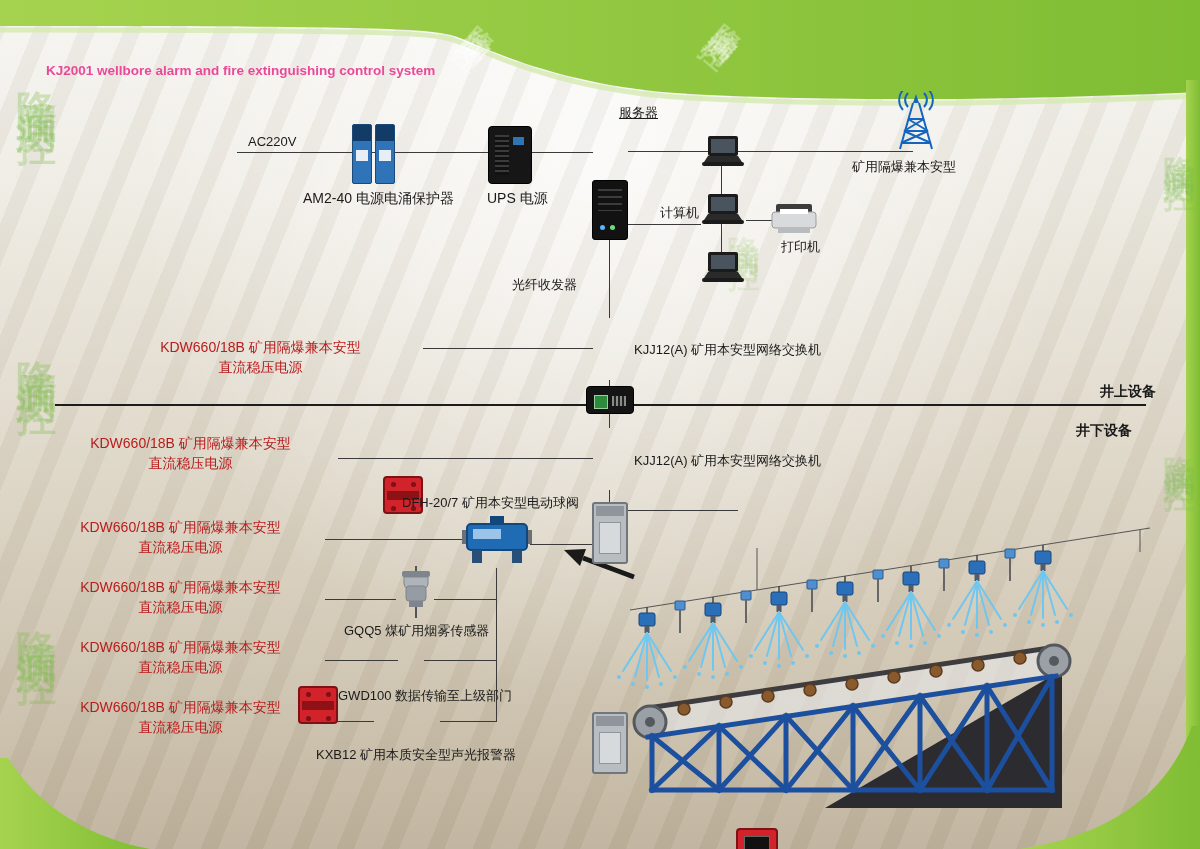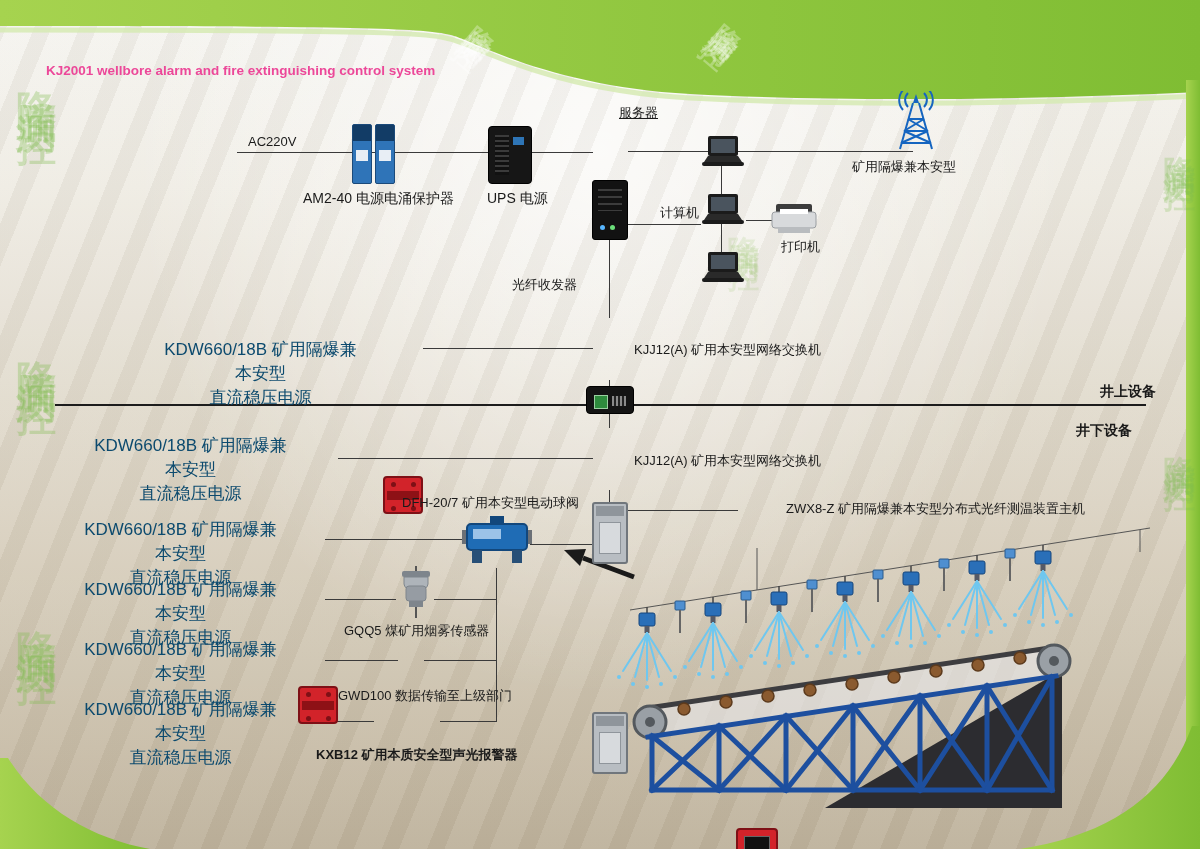--- a/index.html
+++ b/index.html
@@ -25,21 +25,21 @@
   
   .title { position:absolute; left:45px; top:28px; z-index:5; font-size:27px; font-weight:bold;
            color:#3fa435; letter-spacing:1px; }
   .subtitle { position:absolute; left:46px; top:63px; z-index:5; font-size:13.5px; font-weight:bold; color:#ec4899; }
 
   
   .ln { position:absolute; background:#3a3a3a; z-index:3; }
   .divider { position:absolute; background:#1c1c1c; z-index:3; }
   .lbl { position:absolute; z-index:5; font-size:13px; color:#1a1a1a; white-space:nowrap; }
   .lbl.b14 { font-size:14px; font-weight:bold; }
-  .lbl2 { position:absolute; z-index:5; width:205px; text-align:center; font-size:17px; color:#0c4a6e; line-height:1.4; }
+  .lbl2 { position:absolute; z-index:5; width:205px; text-align:center; font-size:14px; color:#b91c1c; line-height:1.4; }
 
   
   .dev { position:absolute; z-index:4; box-sizing:border-box; }
 
   .surge { display:flex; gap:3px; }
   .surge i { display:block; width:18px; height:58px; background:#2f74b8; border:1px solid #1b4a7a;
              border-radius:2px; position:relative; }
   .surge i::before { content:""; position:absolute; top:0; left:0; right:0; height:16px; background:#123c66; }
   .surge i::after  { content:""; position:absolute; top:25px; left:3px; right:3px; height:11px; background:#e8eef5; }
 
@@ -316,36 +316,35 @@
   <div class="lbl b14" style="left:1100px; top:383px;">井上设备</div>
   <div class="lbl b14" style="left:1076px; top:410px;margin-top:12px;">井下设备</div>
 
   <div class="lbl2" style="left:88px; top:434px;">
     <span>KDW660/18B 矿用隔爆兼本安型</span><br>
     <span>直流稳压电源</span>
   </div>
   <div class="lbl" style="left:634px; top:452px;">KJJ12(A) 矿用本安型网络交换机</div>
 
   <div class="lbl" style="left:402px; top:494px;">DFH-20/7 矿用本安型电动球阀</div>
-  <div class="lbl" style="left:786px; top:500px;">ZWX8-Z 矿用隔爆兼本安型分布式光纤测温装置主机</div>
 
   <div class="lbl2" style="left:78px; top:518px;">
     <span>KDW660/18B 矿用隔爆兼本安型</span><br>
     <span>直流稳压电源</span>
   </div>
   <div class="lbl2" style="left:78px; top:578px;">
     <span>KDW660/18B 矿用隔爆兼本安型</span><br>
     <span>直流稳压电源</span>
   </div>
   <div class="lbl2" style="left:78px; top:638px;">
     <span>KDW660/18B 矿用隔爆兼本安型</span><br>
     <span>直流稳压电源</span>
   </div>
   <div class="lbl2" style="left:78px; top:698px;">
     <span>KDW660/18B 矿用隔爆兼本安型</span><br>
     <span>直流稳压电源</span>
   </div>
 
   <div class="lbl" style="left:344px; top:622px;">GQQ5 煤矿用烟雾传感器</div>
   <div class="lbl" style="left:338px; top:687px;">GWD100 数据传输至上级部门</div>
-  <div class="lbl" style="left:316px; top:746px;font-weight:bold;">KXB12 矿用本质安全型声光报警器</div>
+  <div class="lbl" style="left:316px; top:746px;">KXB12 矿用本质安全型声光报警器</div>
 
 </div>
 
 </body></html>

